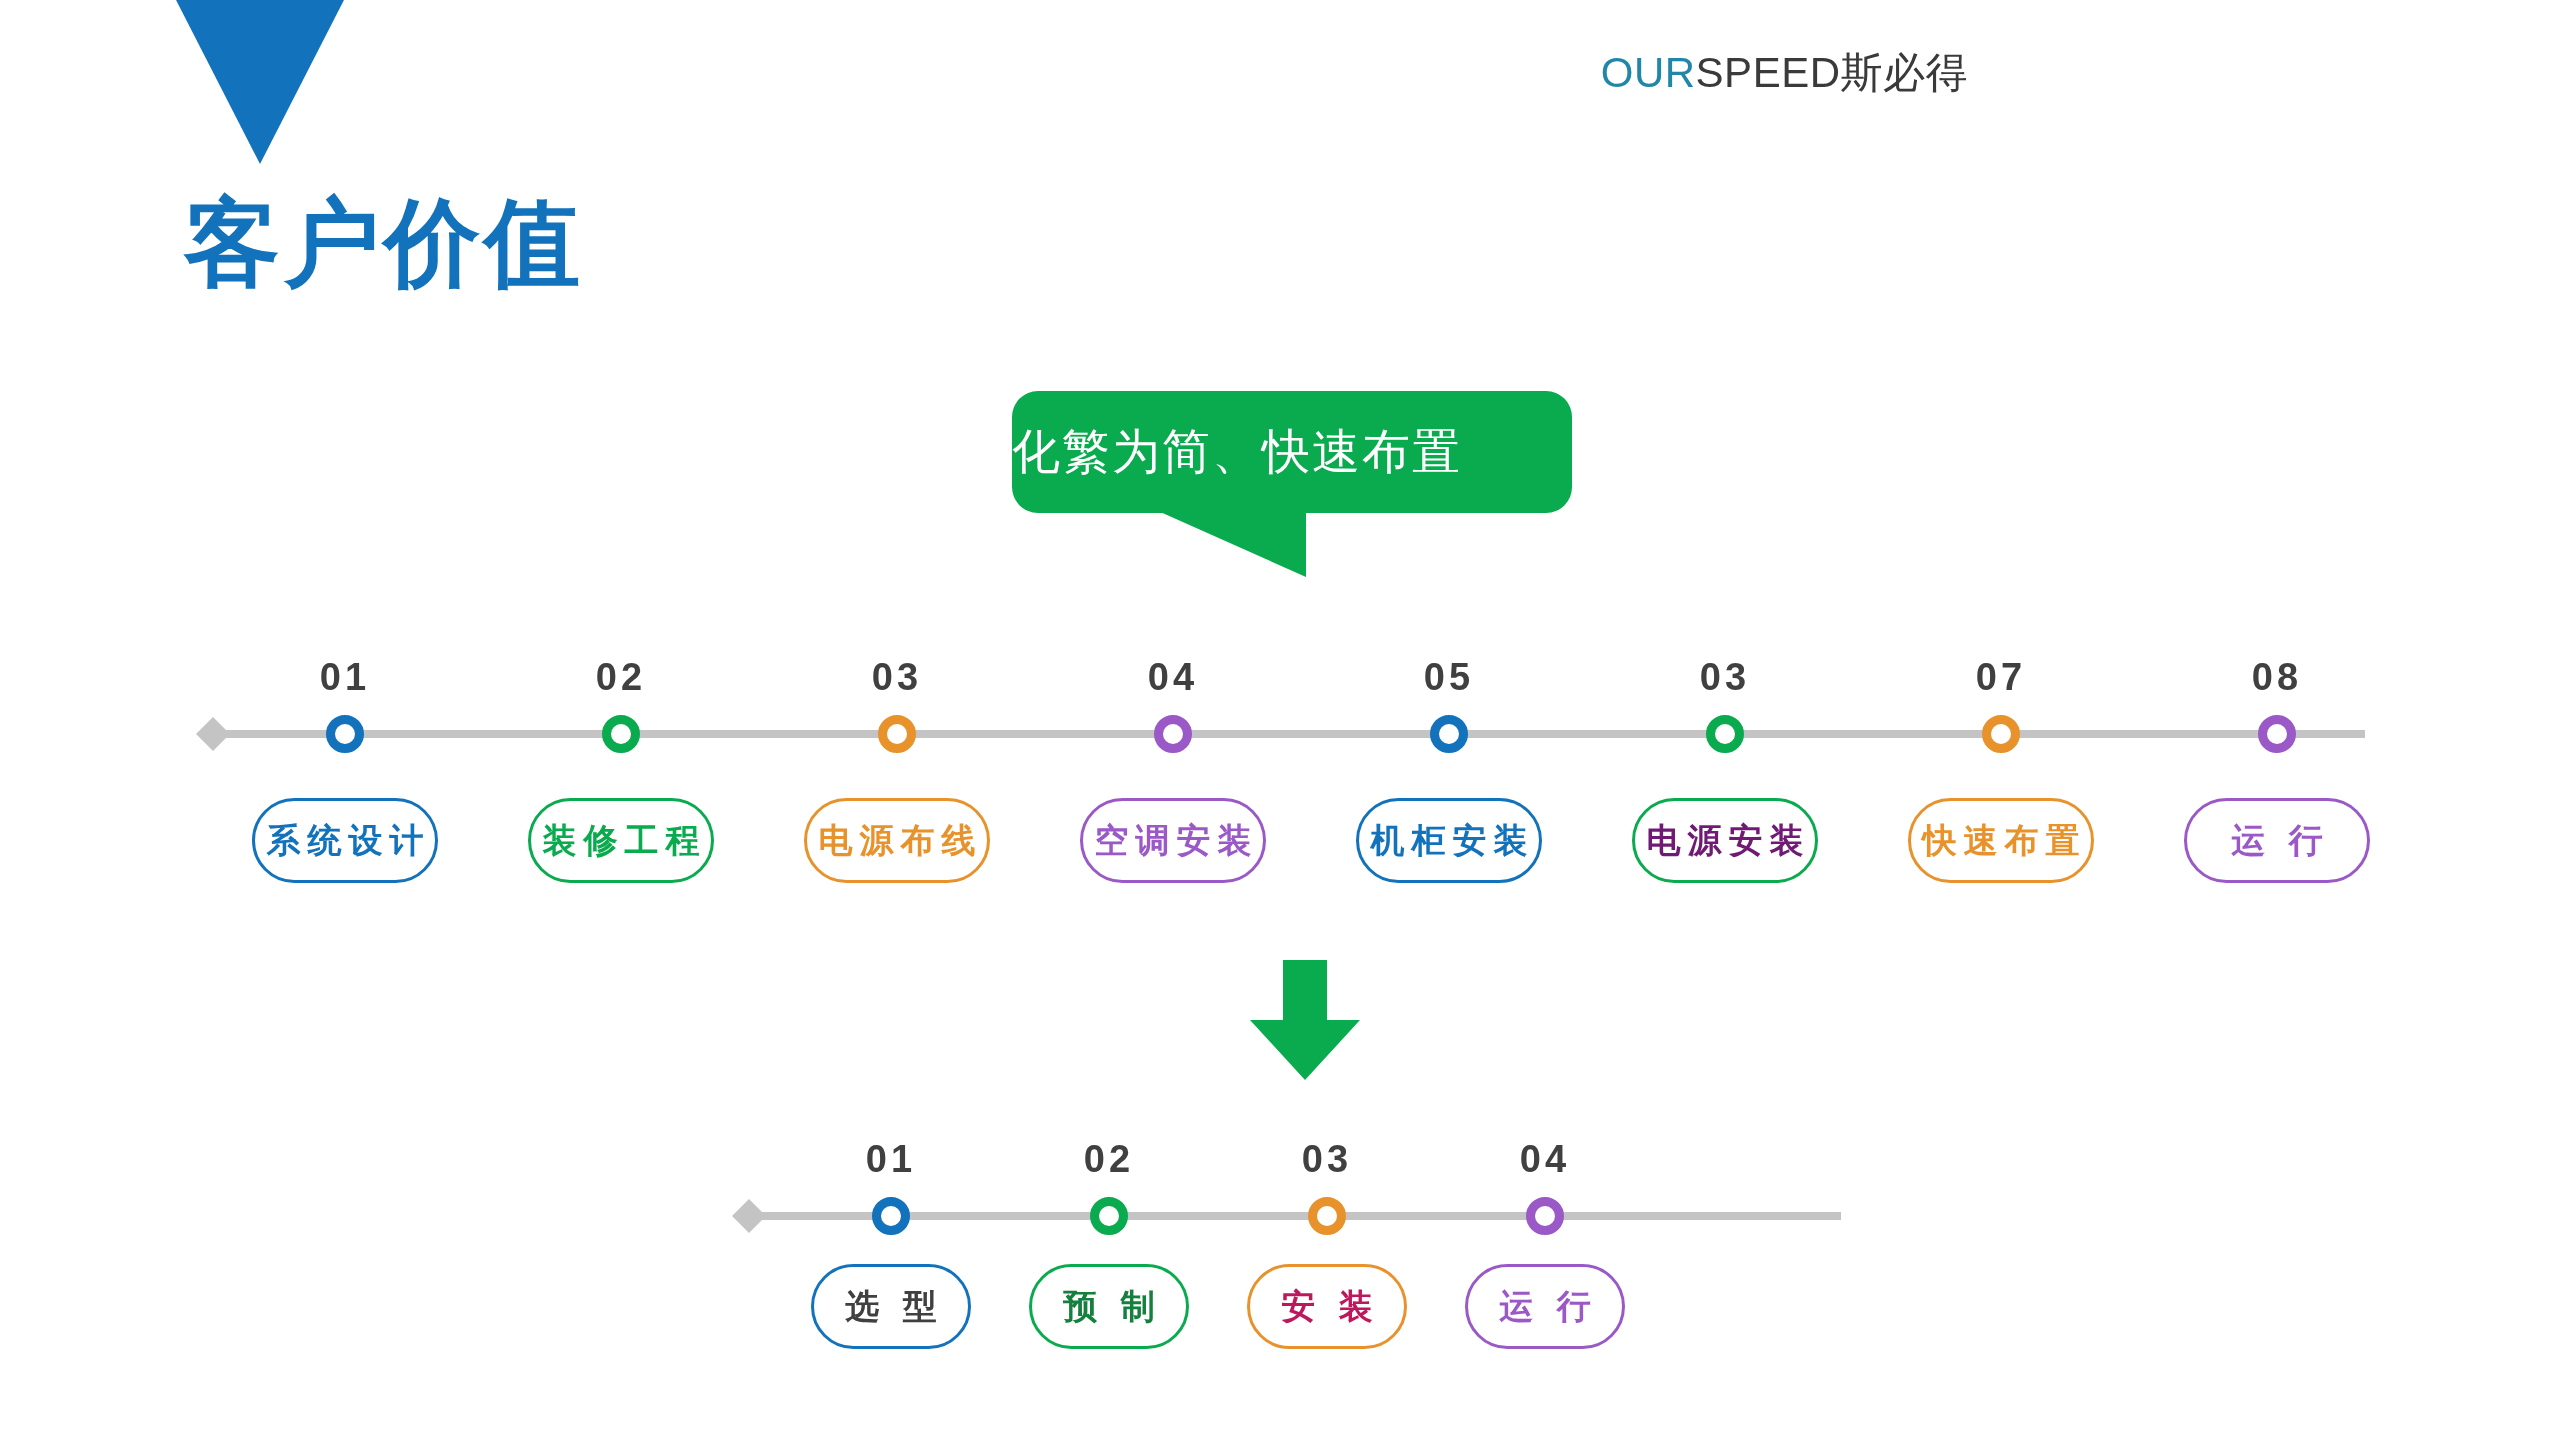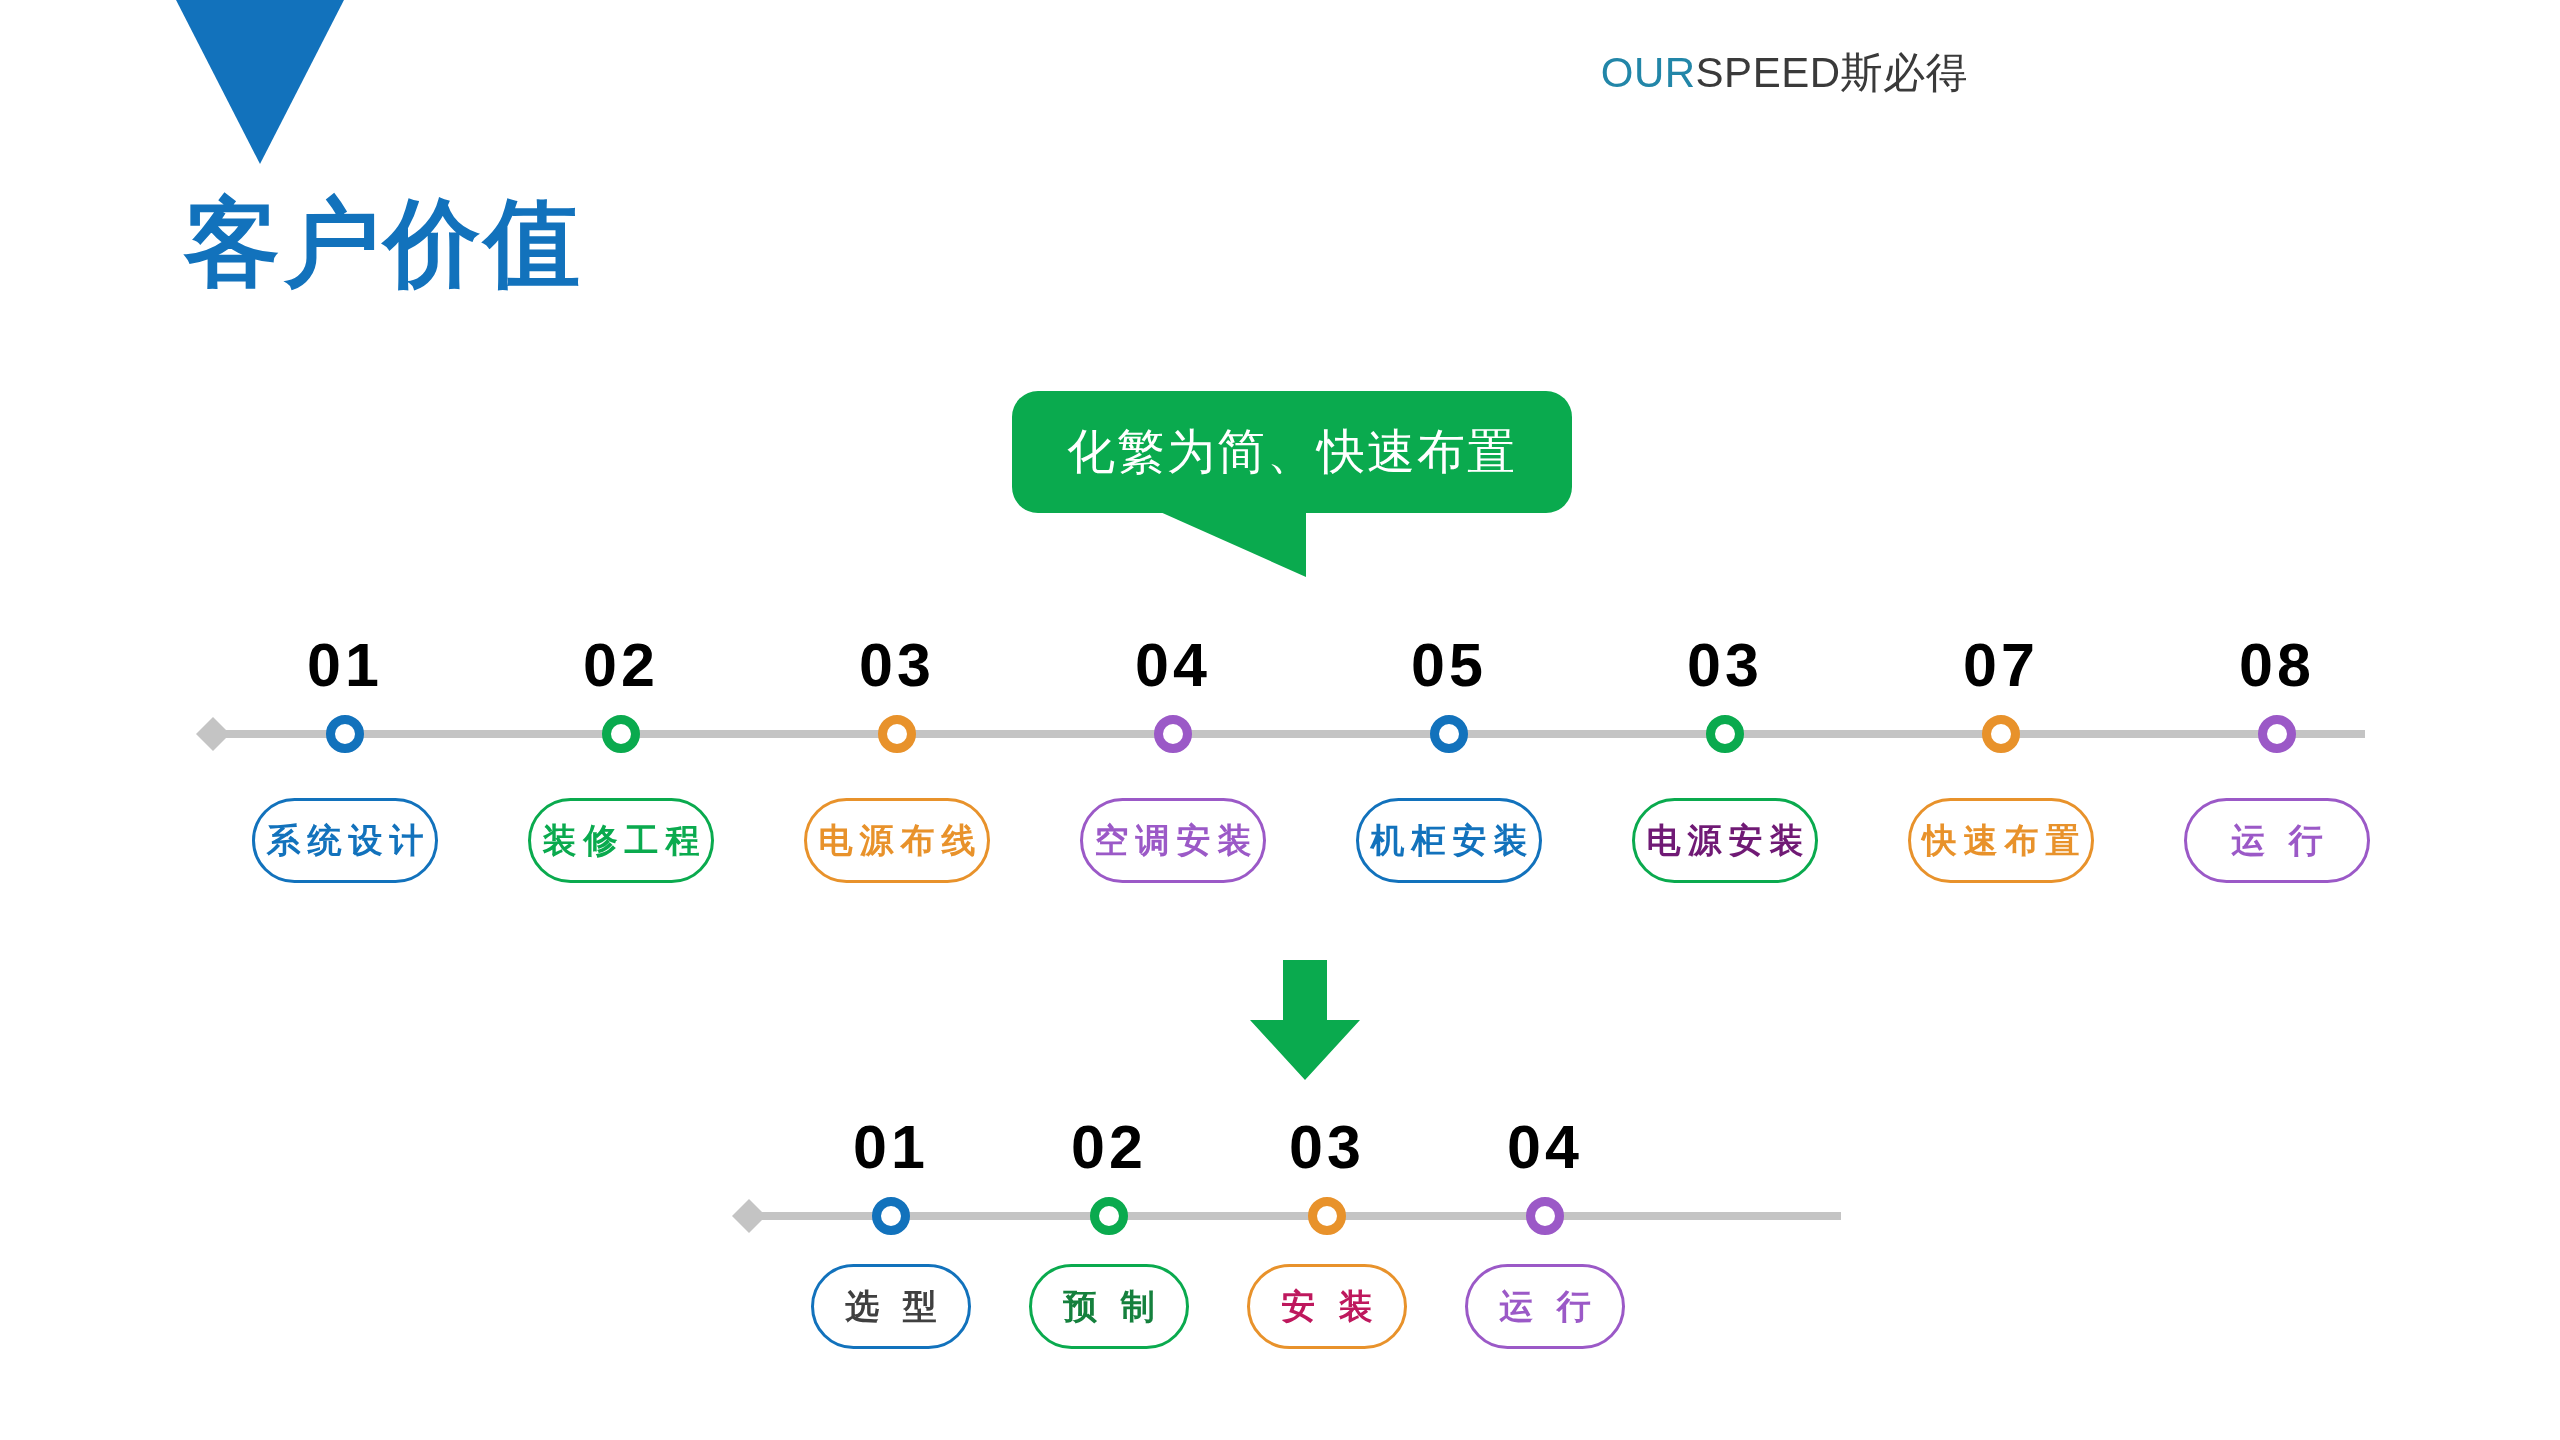--- a/index.html
+++ b/index.html
@@ -32,21 +32,21 @@
     position:absolute;left:184px;top:190px;
     font-size:96px;font-weight:bold;color:#1272BC;
     letter-spacing:4px;line-height:1.1;white-space:nowrap;
   }
 
   
   .callout{position:absolute;left:1012px;top:358px;width:560px;height:155px;}
   .callout-body{
     position:absolute;inset:0;
     background:#0AAA4E;border-radius:26px;
-    display:flex;align-items:center;justify-content:center;margin-top:33px;
+    display:flex;align-items:center;justify-content:flex-start;margin-top:33px;
   }
   .callout-text{
     color:#ffffff;font-size:48px;letter-spacing:2px;white-space:nowrap;
   }
   .callout-tail{
     position:absolute;left:146px;top:153px;width:148px;height:66px;
   }
 
   
   .timeline{position:absolute;}
@@ -54,21 +54,21 @@
     position:absolute;height:8px;background:#C4C4C4;top:0;left:0;
   }
   .tl-diamond{
     position:absolute;width:24px;height:24px;background:#C4C4C4;
     transform:rotate(45deg);
   }
   .node{position:absolute;top:0;}
   .node-num{
     position:absolute;left:50%;transform:translateX(-50%);
     bottom:34px;
-    font-size:61px;font-weight:bold;color:#000000;
+    font-size:38px;font-weight:bold;color:#404040;
     letter-spacing:4px;line-height:1;white-space:nowrap;
   }
   .node-dot{
     position:absolute;left:50%;top:4px;
     transform:translate(-50%,-50%);
     width:20px;height:20px;border-radius:50%;
     background:#ffffff;
     box-sizing:content-box;
   }
   .pill{

